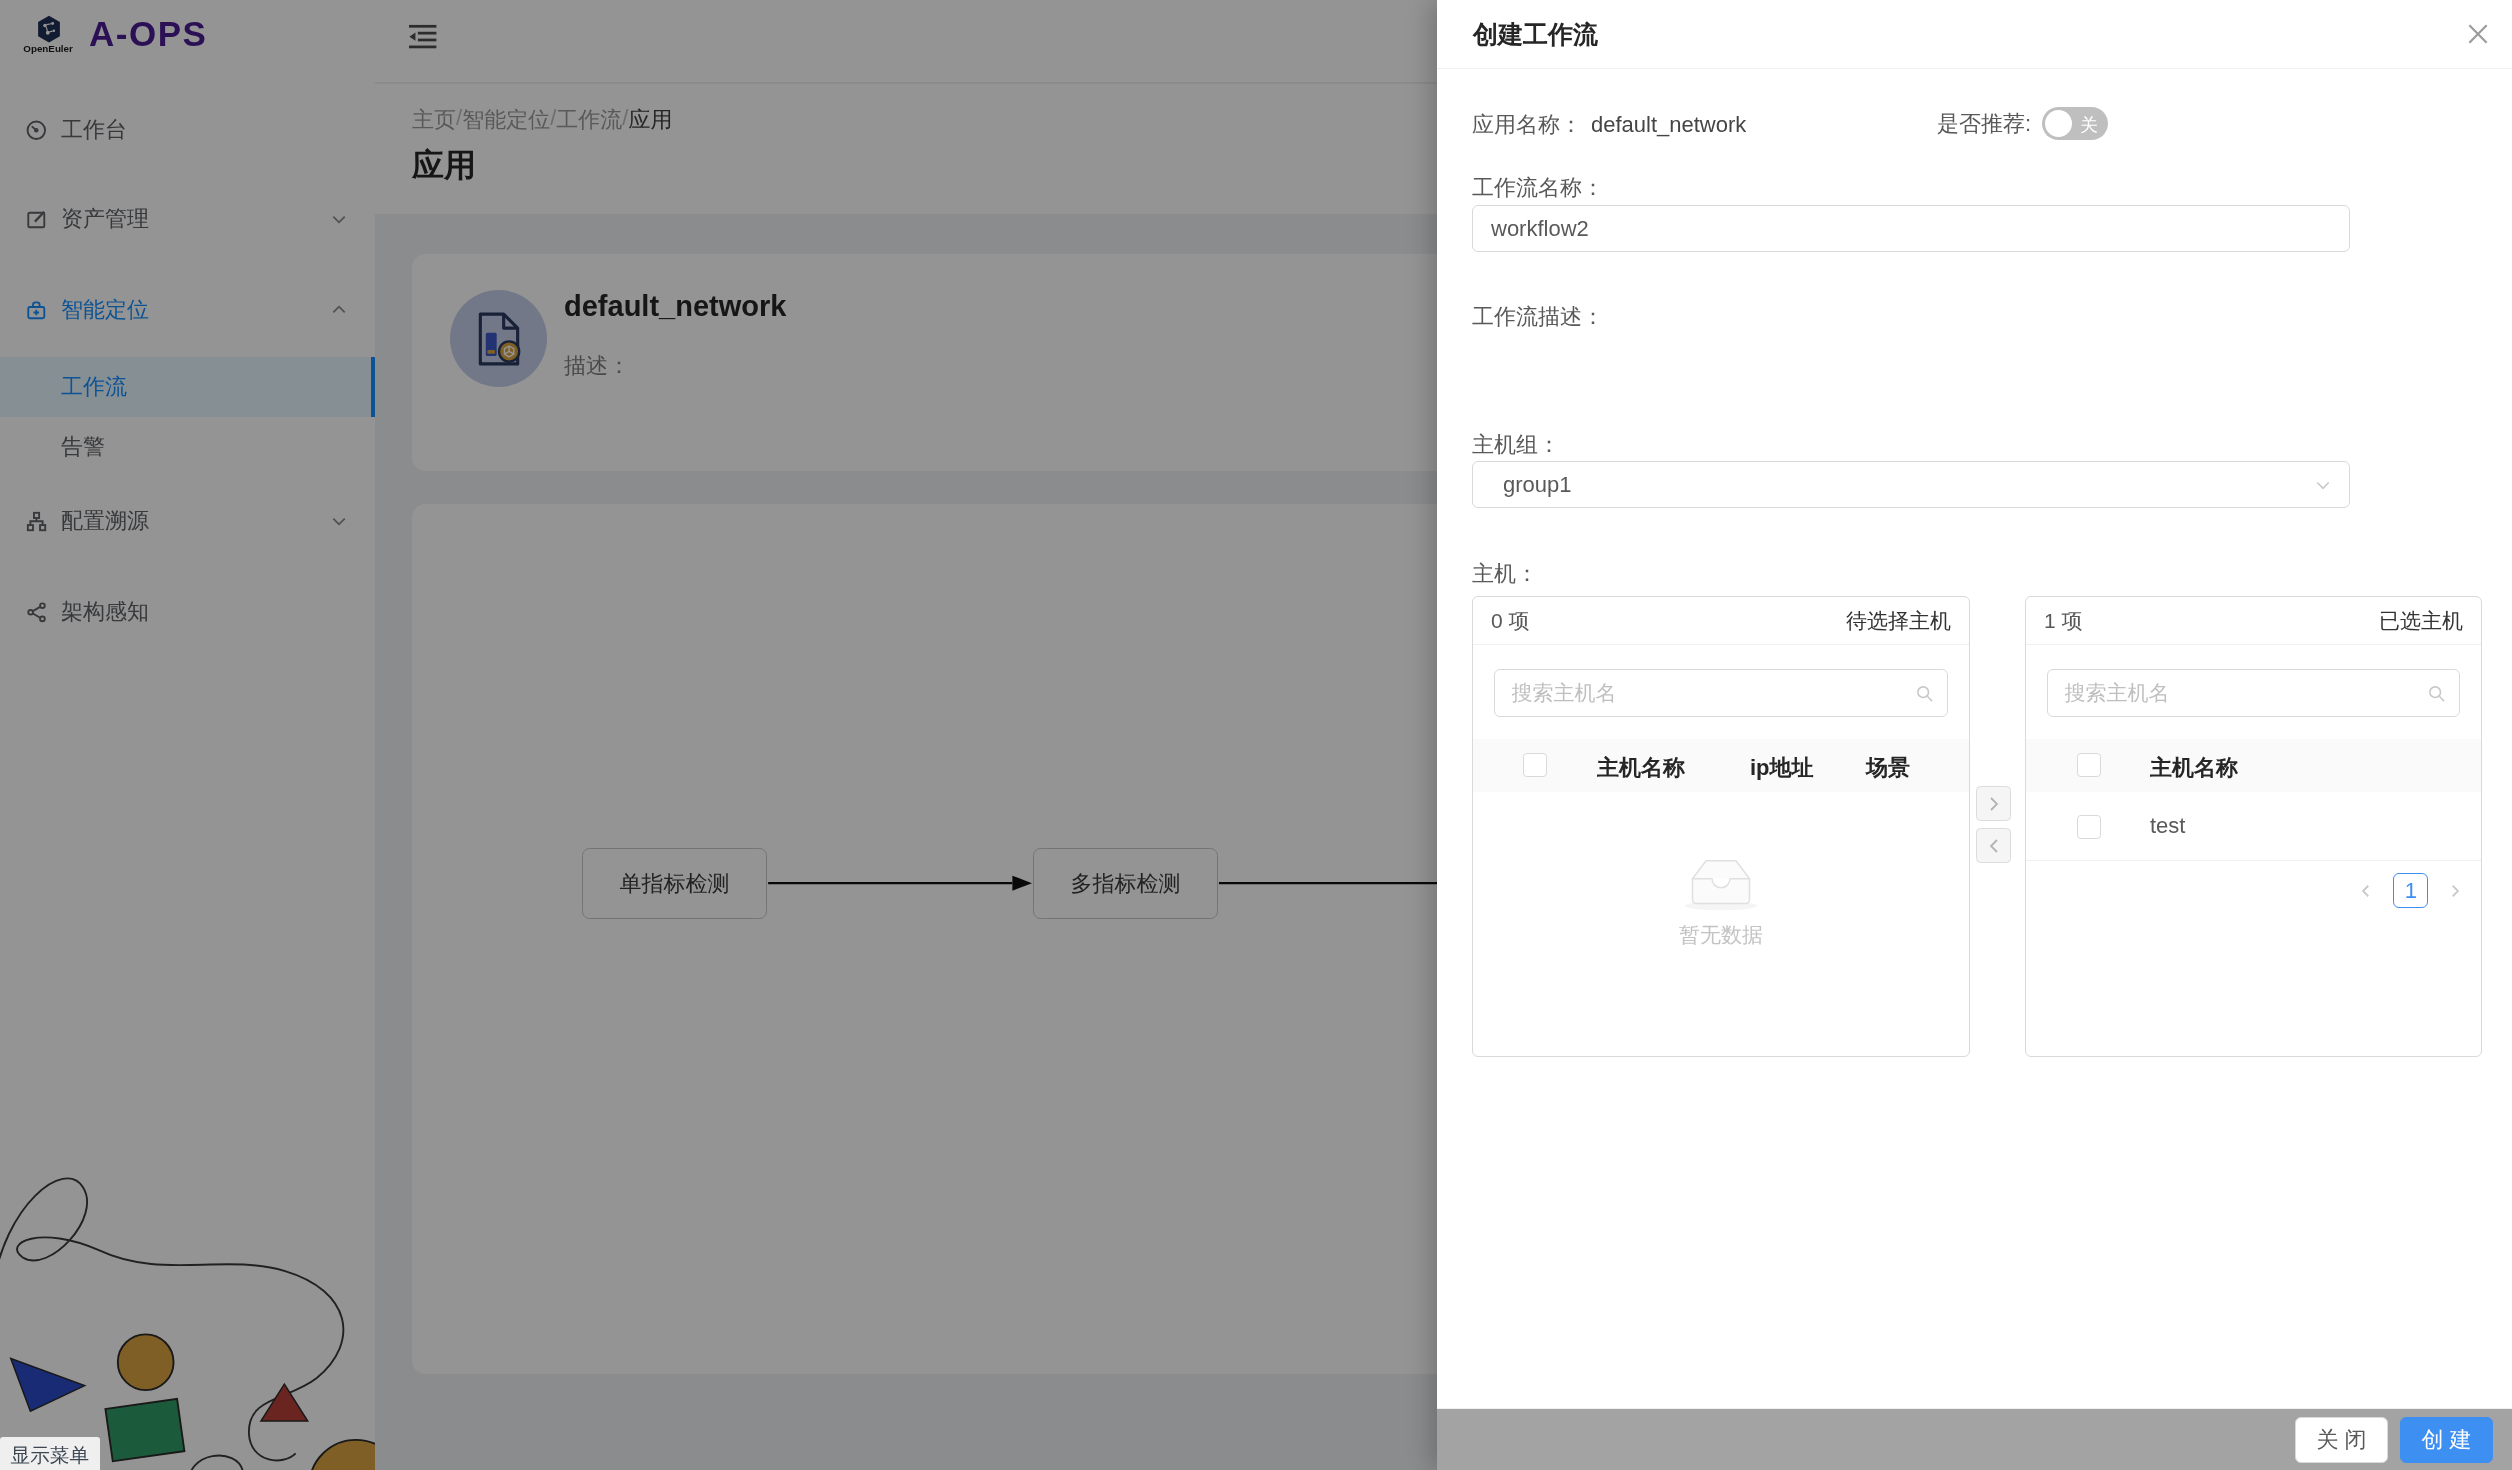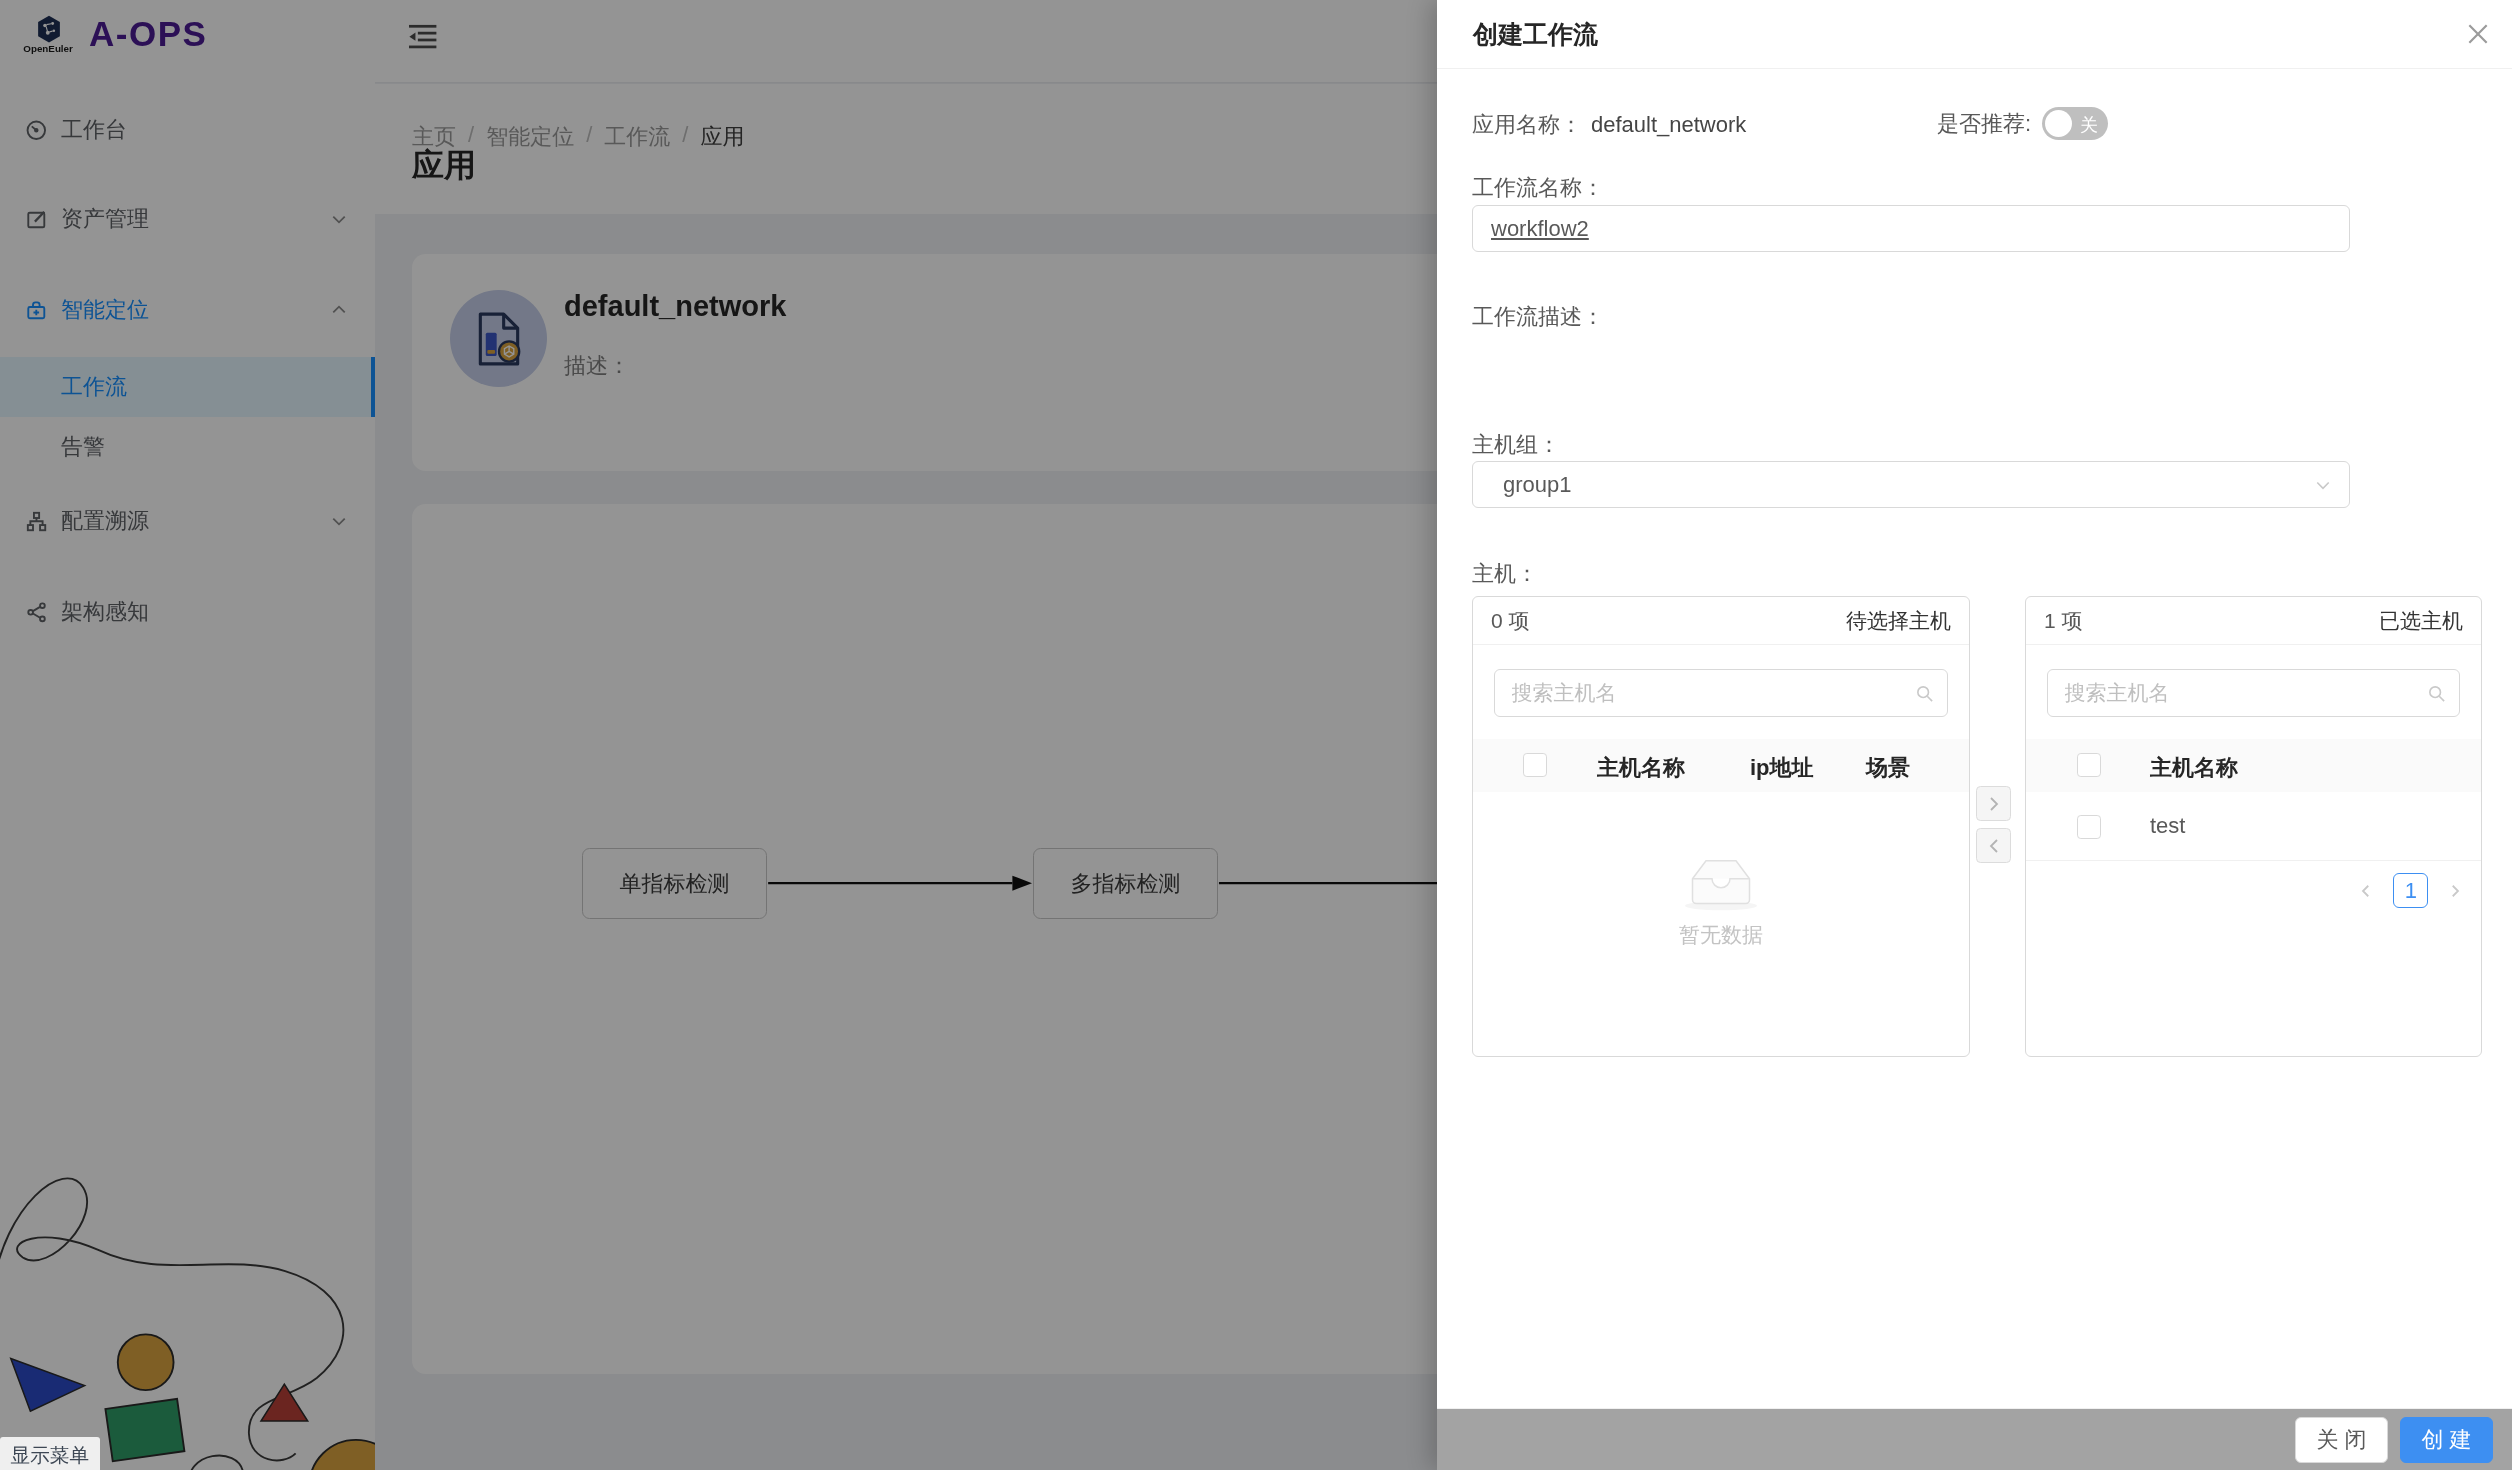--- a/index.html
+++ b/index.html
@@ -21,21 +21,21 @@
   .mi.active .ic{color:#1890ff;}
   .mi.sub .lbl{left:61px;}
   .mi.selected{background:#e6f7ff;color:#1890ff;}
   .mi.selected::after{content:"";position:absolute;right:0;top:0;width:4.5px;height:100%;background:#1890ff;}
   .deco{position:absolute;left:0;top:1161px;width:375px;height:309px;}
 
   
   .top-header{position:absolute;left:375px;top:0;width:2138px;height:83px;background:#fff;z-index:1;border-bottom:0.8px solid #ebedf0;}
   .fold{position:absolute;left:34px;top:24px;width:29px;height:26px;cursor:pointer;}
   .page-header{position:absolute;left:375px;top:84px;width:2138px;height:130px;background:#fff;z-index:1;}
-  .crumbs{position:absolute;left:37px;top:21px;font-size:22px;color:#9a9a9a;display:flex;gap:12px;margin-top:17px;}
+  .crumbs{position:absolute;left:37px;top:21px;font-size:22px;color:#9a9a9a;display:flex;}
   .crumbs .sep{color:#bdbdbd;}
   .crumbs .last{color:#404040;}
   .page-title{position:absolute;left:37px;top:60px;font-size:32px;font-weight:600;color:#262626;}
 
   
   .card1{position:absolute;left:412px;top:254px;width:2064px;height:217px;background:#fff;border-radius:13.6px;z-index:1;}
   .avatar{position:absolute;left:38px;top:36px;width:97px;height:97px;border-radius:50%;background:#c6cfea;display:flex;align-items:center;justify-content:center;}
   .app-name{position:absolute;left:152px;top:36px;font-size:29px;font-weight:600;color:#262626;}
   .app-desc{position:absolute;left:152px;top:97px;font-size:22px;color:#808080;}
   .card2{position:absolute;left:412px;top:504px;width:2064px;height:870px;background:#fff;border-radius:13.6px;z-index:1;overflow:hidden;}
@@ -52,21 +52,21 @@
   .d-header{position:absolute;left:0;top:0;width:100%;height:69px;border-bottom:1.5px solid #f0f0f0;}
   .d-title{position:absolute;left:36px;top:18px;font-size:25px;font-weight:600;color:#262626;}
   .d-close{position:absolute;right:21px;top:21px;width:26px;height:26px;cursor:pointer;}
   .f-label{position:absolute;left:35px;font-size:22px;color:#595959;}
   .inline-val{color:#454545;margin-left:9px;}
   .recommend{position:absolute;left:500px;top:107px;display:flex;align-items:center;gap:10.6px;font-size:22px;color:#595959;}
   .switch{position:relative;width:66px;height:33px;border-radius:16.6px;background:rgba(0,0,0,0.25);cursor:pointer;}
   .switch .knob{position:absolute;left:3px;top:3px;width:27px;height:27px;border-radius:50%;background:#fff;}
   .switch .sw-txt{position:absolute;right:9.8px;top:6px;font-size:18px;color:#fff;}
   .t-input{position:absolute;left:35px;width:878px;height:47px;border:1.5px solid #d9d9d9;border-radius:6px;background:#fff;
-    font-size:22px;color:#595959;padding:0 18px;outline:none;font-family:"Liberation Sans","DejaVu Sans",sans-serif;text-decoration:underline;}
+    font-size:22px;color:#595959;padding:0 18px;outline:none;font-family:"Liberation Sans","DejaVu Sans",sans-serif;}
   .select{position:absolute;left:35px;width:878px;height:47px;border:1.5px solid #d9d9d9;border-radius:6px;background:#fff;
     font-size:22px;color:#595959;display:flex;align-items:center;padding:0 30px;cursor:pointer;}
   .select .sel-chev{position:absolute;right:16.6px;top:14.3px;width:18px;height:18px;color:#c9c9c9;}
 
   
   .tp{position:absolute;top:596px;height:461px;border:1.5px solid #d9d9d9;border-radius:6px;background:#fff;overflow:hidden;}
   .tp-left{left:35px;width:498px;}
   .tp-right{left:588px;width:457px;}
   .tp-head{position:absolute;left:0;right:0;top:0;height:48px;border-bottom:1.5px solid #f0f0f0;display:flex;align-items:center;
     justify-content:space-between;padding:0 18px;font-size:21px;}

